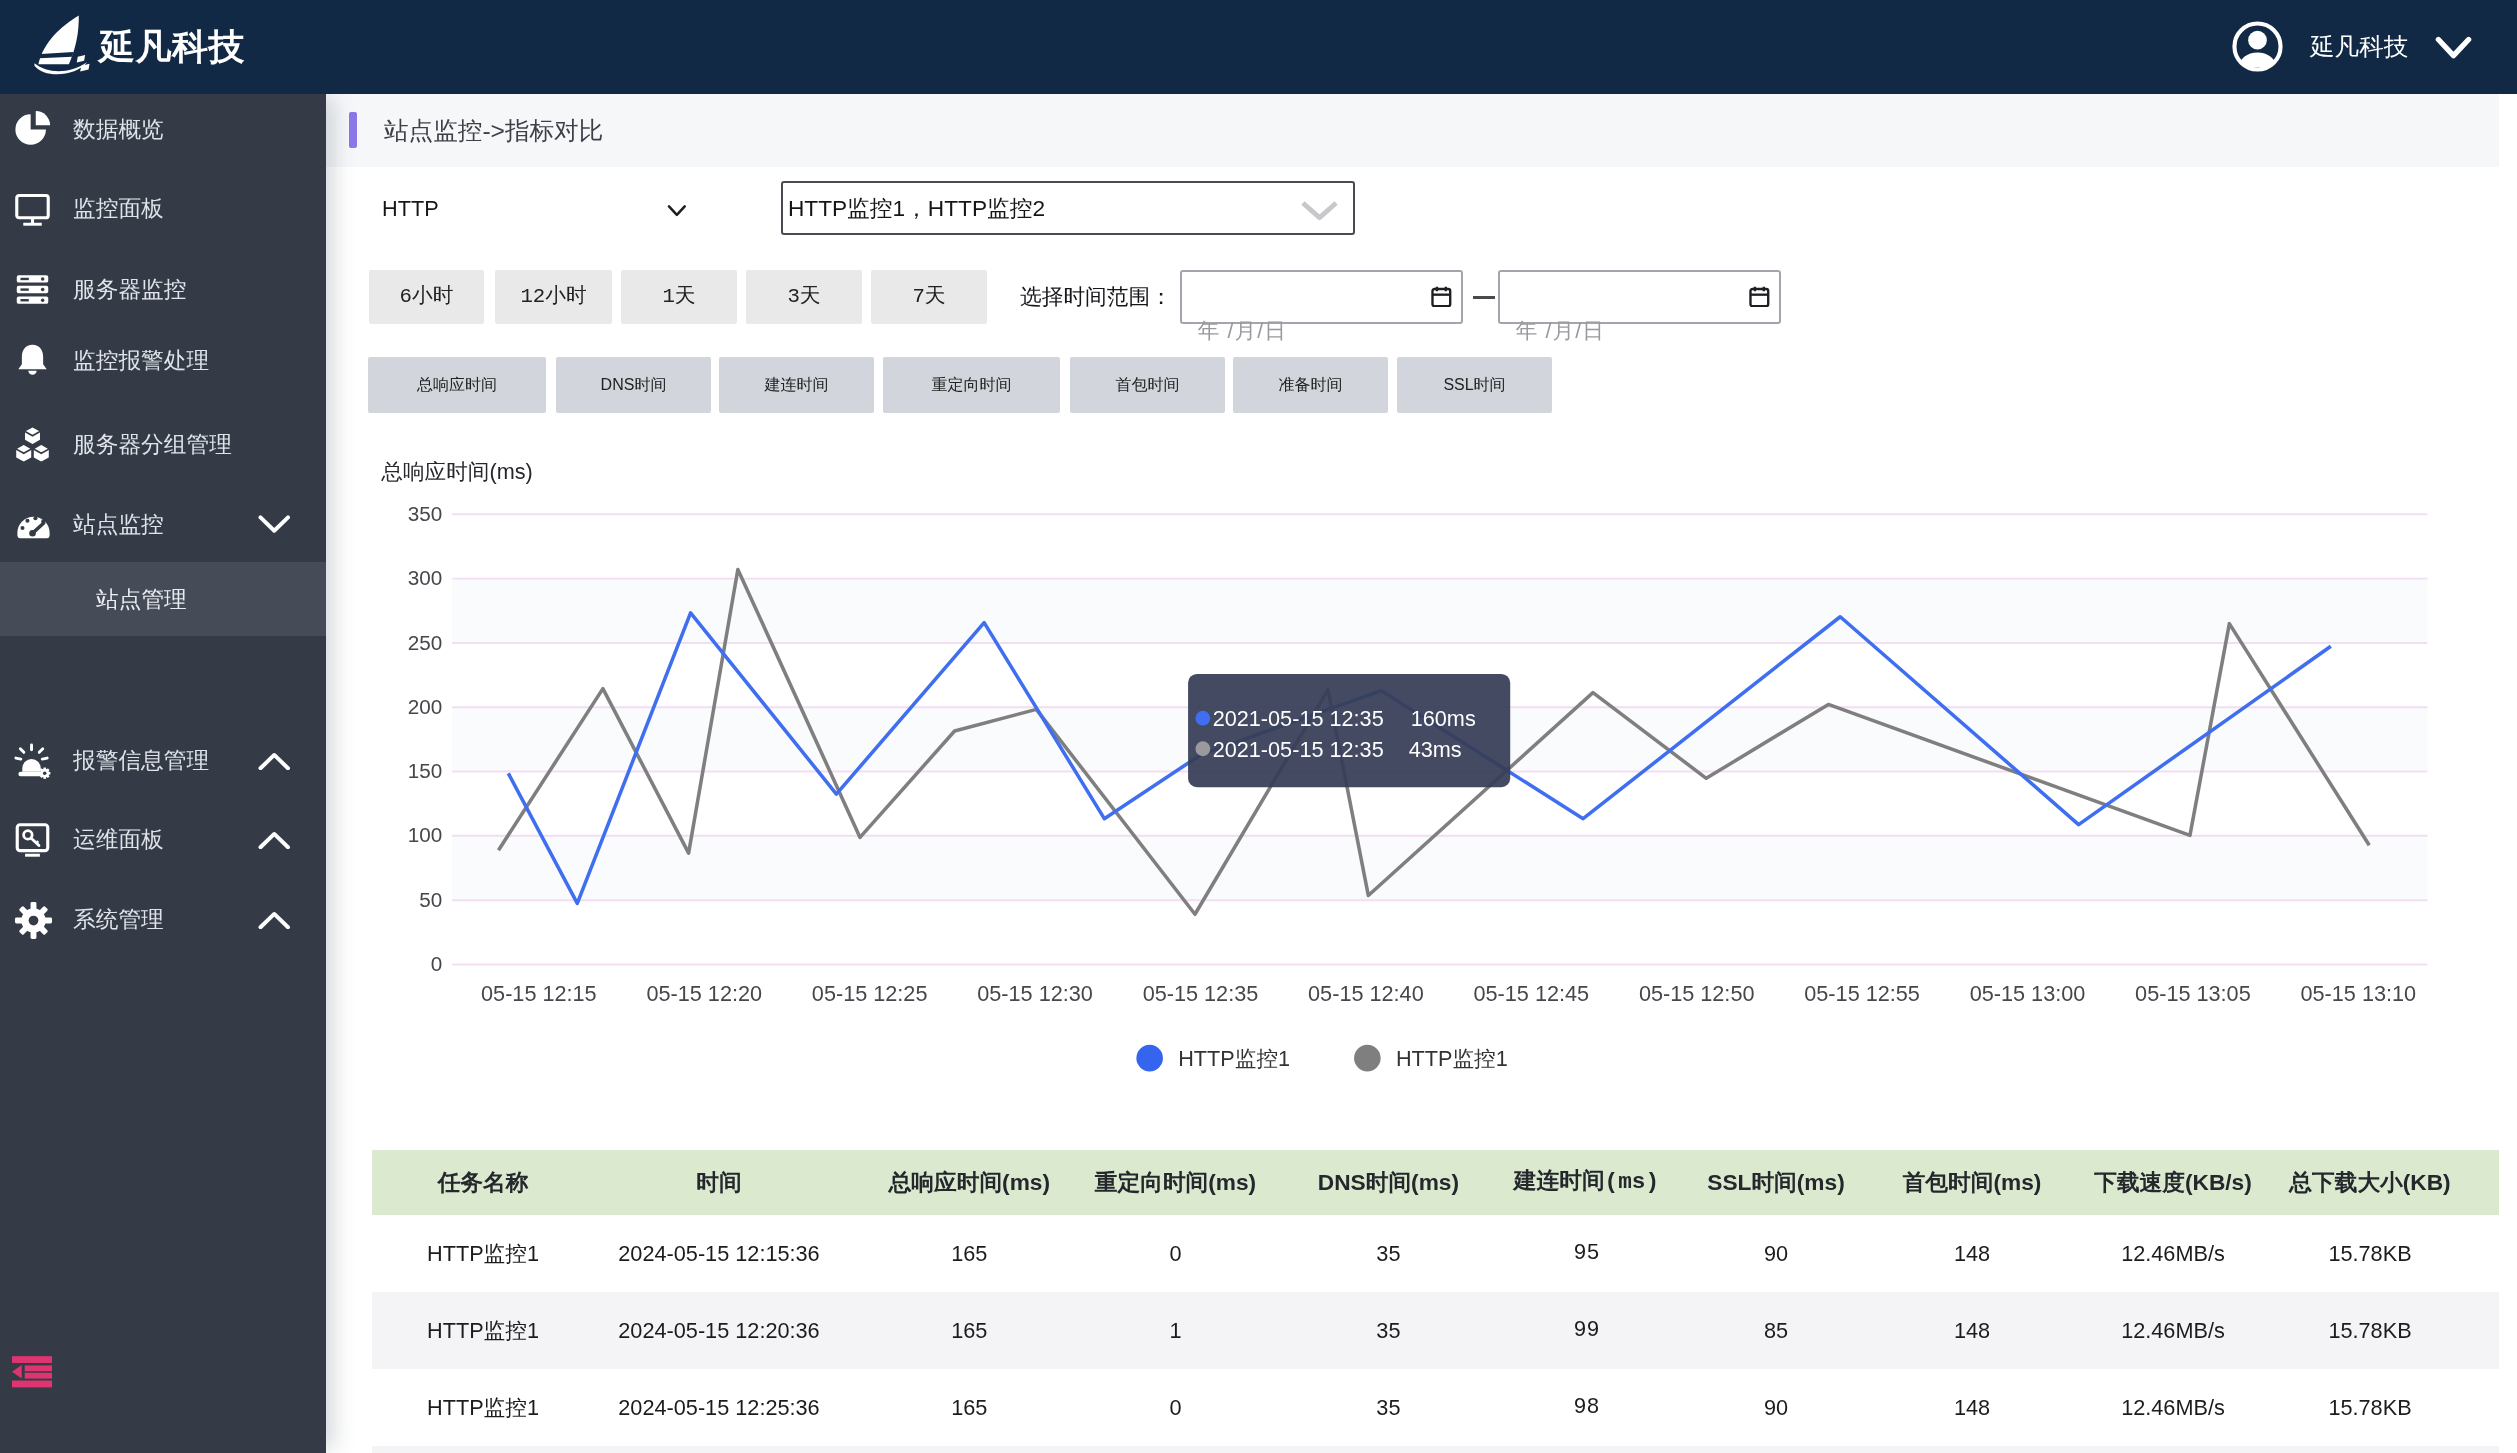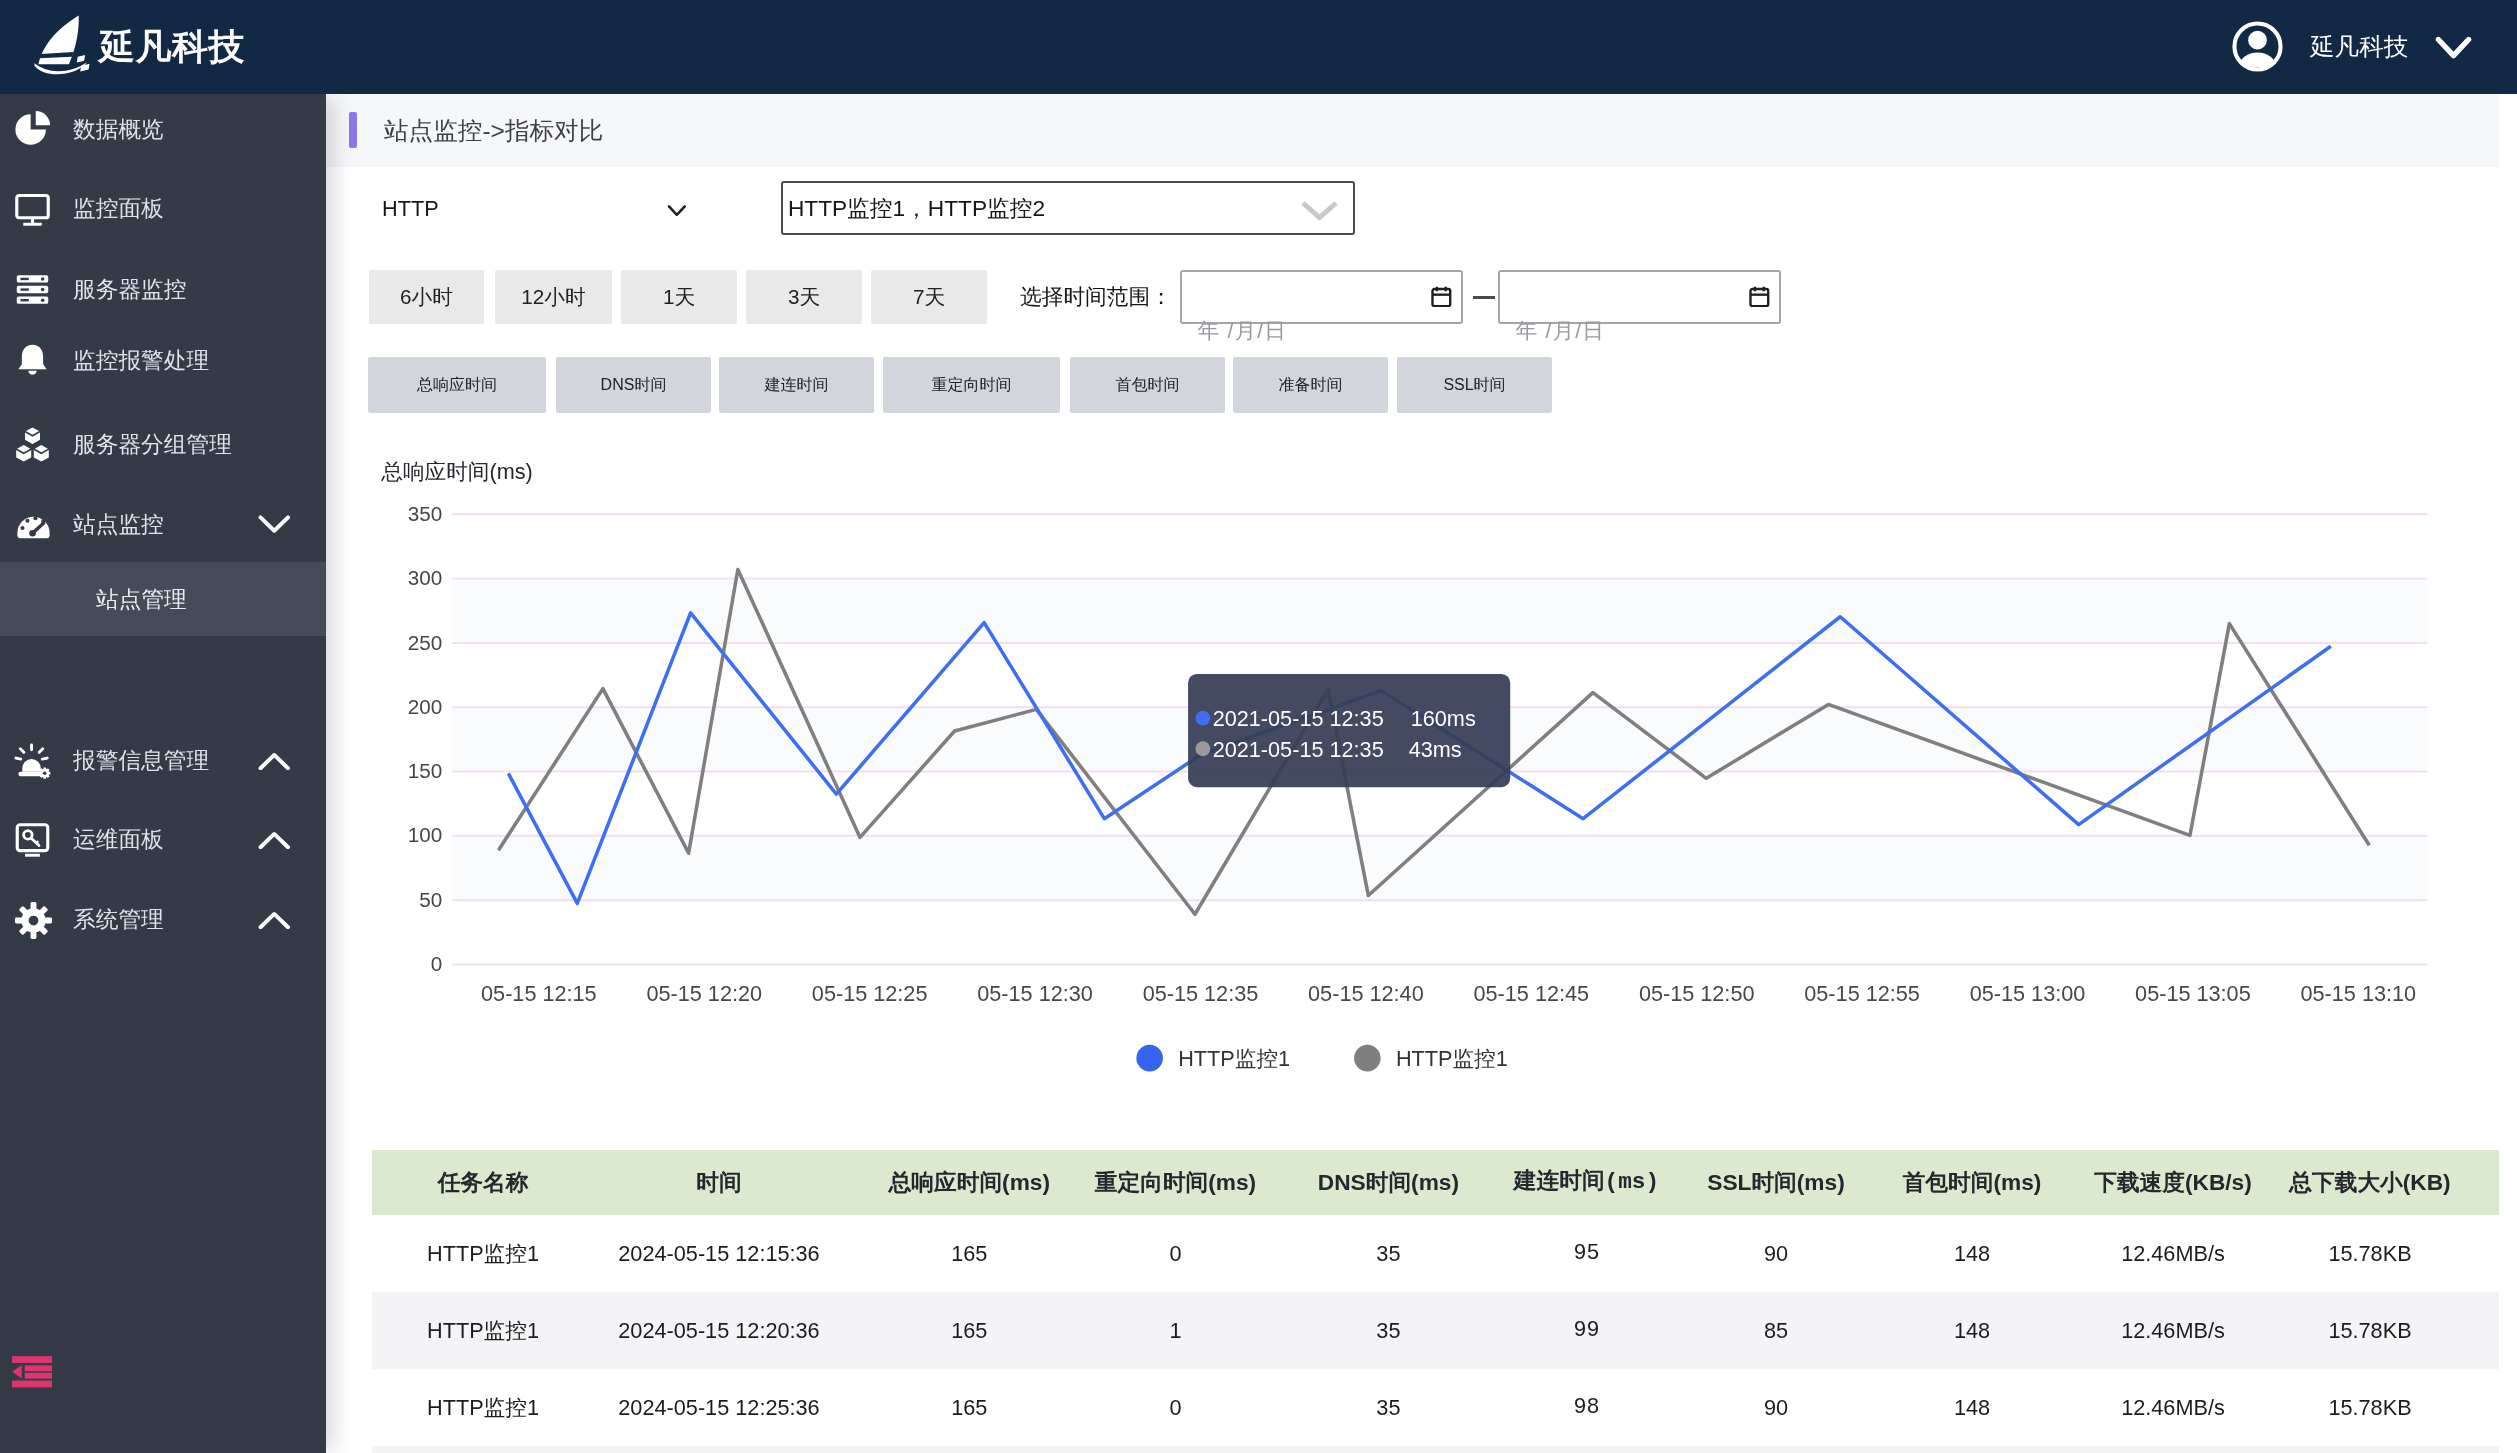--- a/index.html
+++ b/index.html
@@ -20,21 +20,21 @@
   .sub .txt{position:absolute;left:96px;font-size:22.7px;color:#E9EDF2;}
   .chev{position:absolute;left:258px;}
   
   #titlebar{position:absolute;left:326px;top:94px;width:2173px;height:73px;background:#F6F7F9;}
   #titlebar .pbar{position:absolute;left:22.7px;top:17.7px;width:7.9px;height:36px;background:#8E77E8;border-radius:2px;}
   #titlebar .t{position:absolute;left:58px;top:0;height:73px;line-height:73px;font-size:24.6px;color:#3F3F49;}
   
   .sel1txt{position:absolute;left:382px;top:181px;height:55px;line-height:55px;font-size:21.7px;color:#16161A;}
   #sel2{position:absolute;left:781px;top:181px;width:570px;height:50px;border:2px solid #4A4A52;border-radius:3px;background:#fff;}
   #sel2 .t{position:absolute;left:4.9px;top:0;height:50px;line-height:50px;font-size:22.7px;color:#16161A;}
-  .btn1{position:absolute;top:270px;height:54px;background:#E9E9EA;border-radius:2px;text-align:center;font-size:20.7px;color:#222;line-height:54px;}
+  .btn1{position:absolute;top:270px;height:54px;background:#E9E9EA;border-radius:2px;text-align:center;font-size:20.7px;color:#222;line-height:54px;font-family:Liberation Mono, monospace;}
   .rangelab{position:absolute;left:1020px;top:270px;height:54px;line-height:54px;font-size:21.7px;color:#16161A;}
   .dinput{position:absolute;top:270px;width:279px;height:50px;border:2px solid #A2A6AC;border-radius:3px;background:#fff;}
   .dinput .ph{position:absolute;left:15.8px;top:0;height:50px;line-height:50px;font-size:21.7px;color:#9A9A9E;letter-spacing:1px;margin-top:34px;}
   .dash{position:absolute;left:1473px;top:296px;width:21.7px;height:3px;background:#4A4A4E;}
   .btn2{position:absolute;top:357px;height:56px;background:#D2D5DB;border-radius:2px;text-align:center;font-size:16px;color:#222;line-height:56px;}
   
   #tbl{position:absolute;left:372px;top:1150px;width:2127px;font-size:21.7px;color:#1C1C1E;}
   #tbl .hrow{display:flex;height:65px;line-height:65px;background:#DBE9CF;font-weight:bold;font-size:22.7px;color:#24272C;}
   #tbl .row{display:flex;height:77px;line-height:77px;background:#fff;}
   #tbl .row.alt{background:#F4F4F6;}

